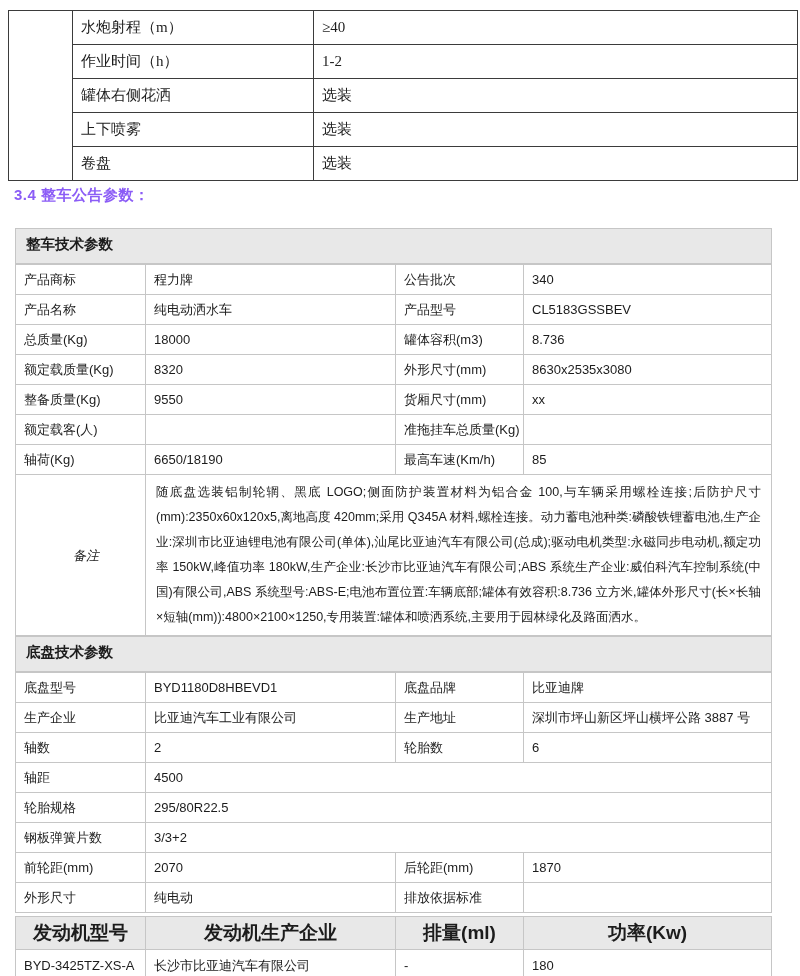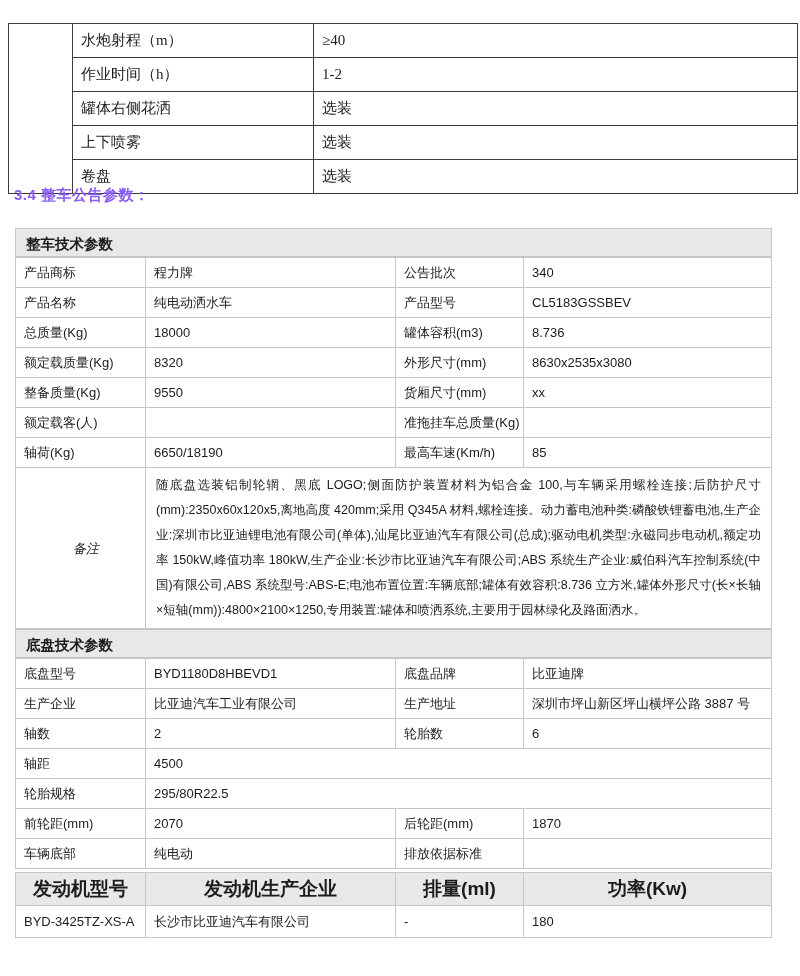--- a/index.html
+++ b/index.html
@@ -8,30 +8,30 @@
     --top-border:#3b3b3b;
     --text:#1c1c1c;
   }
   *{box-sizing:border-box;margin:0;padding:0;}
   html,body{width:800px;height:976px;background:#ffffff;overflow:hidden;}
   body{position:relative;font-family:"Liberation Sans","DejaVu Sans",sans-serif;color:var(--text);}
 
   
   .top-table-wrap{position:absolute;left:8px;top:10px;width:790px;}
   table{border-collapse:collapse;}
-  .toptable{width:100%;font-family:"Liberation Serif","DejaVu Serif",serif;font-size:15px;margin-top:13px;}
+  .toptable{width:100%;font-family:"Liberation Serif","DejaVu Serif",serif;font-size:15px;}
   .toptable td{border:1px solid var(--top-border);height:34px;vertical-align:middle;padding:0 8px;}
   .toptable td.stub{width:64px;padding:0;}
 
   
   .heading{position:absolute;left:14px;top:186px;font-size:15px;font-weight:bold;color:#8b5cf6;letter-spacing:0.5px;}
 
   
   .main{position:absolute;left:15px;top:228px;width:757px;}
-  .sec-header{height:29px;line-height:30px;background:var(--header-bg);border:1px solid var(--table-border);
+  .sec-header{height:36px;line-height:30px;background:var(--header-bg);border:1px solid var(--table-border);
               font-size:14.5px;font-weight:bold;padding-left:10px;}
   .params{width:100%;font-size:13px;table-layout:fixed;}
   .params td,.params th{border:1px solid var(--table-border);height:30px;vertical-align:middle;
                         padding:0 8px;overflow:hidden;white-space:nowrap;}
   .col1{width:130px;} .col2{width:250px;} .col3{width:128px;}
 
   .remark-label{width:38px;padding:0 !important;text-align:center;font-style:italic;}
   .vlabel{width:15px;margin:0 auto;line-height:21px;word-break:break-all;font-size:13px;}
   .remark-text{height:auto !important;white-space:normal !important;padding:5px 10px !important;
                font-size:12.5px;line-height:25px;text-align:justify;}
@@ -171,27 +171,31 @@
         </tr>
         <tr>
           <td>轴距</td>
           <td colspan="3">4500</td>
         </tr>
         <tr>
           <td>轮胎规格</td>
           <td colspan="3">295/80R22.5</td>
         </tr>
         <tr>
+          <td>钢板弹簧片数</td>
+          <td colspan="3">3/3+2</td>
+        </tr>
+        <tr>
           <td>前轮距(mm)</td>
           <td>2070</td>
           <td>后轮距(mm)</td>
           <td>1870</td>
         </tr>
         <tr>
-          <td>车辆底部</td>
+          <td>外形尺寸</td>
           <td>纯电动</td>
           <td>排放依据标准</td>
           <td></td>
         </tr>
       </tbody>
   </table>
 
   <table class="params engine">
     <colgroup>
         <col class="col1">

